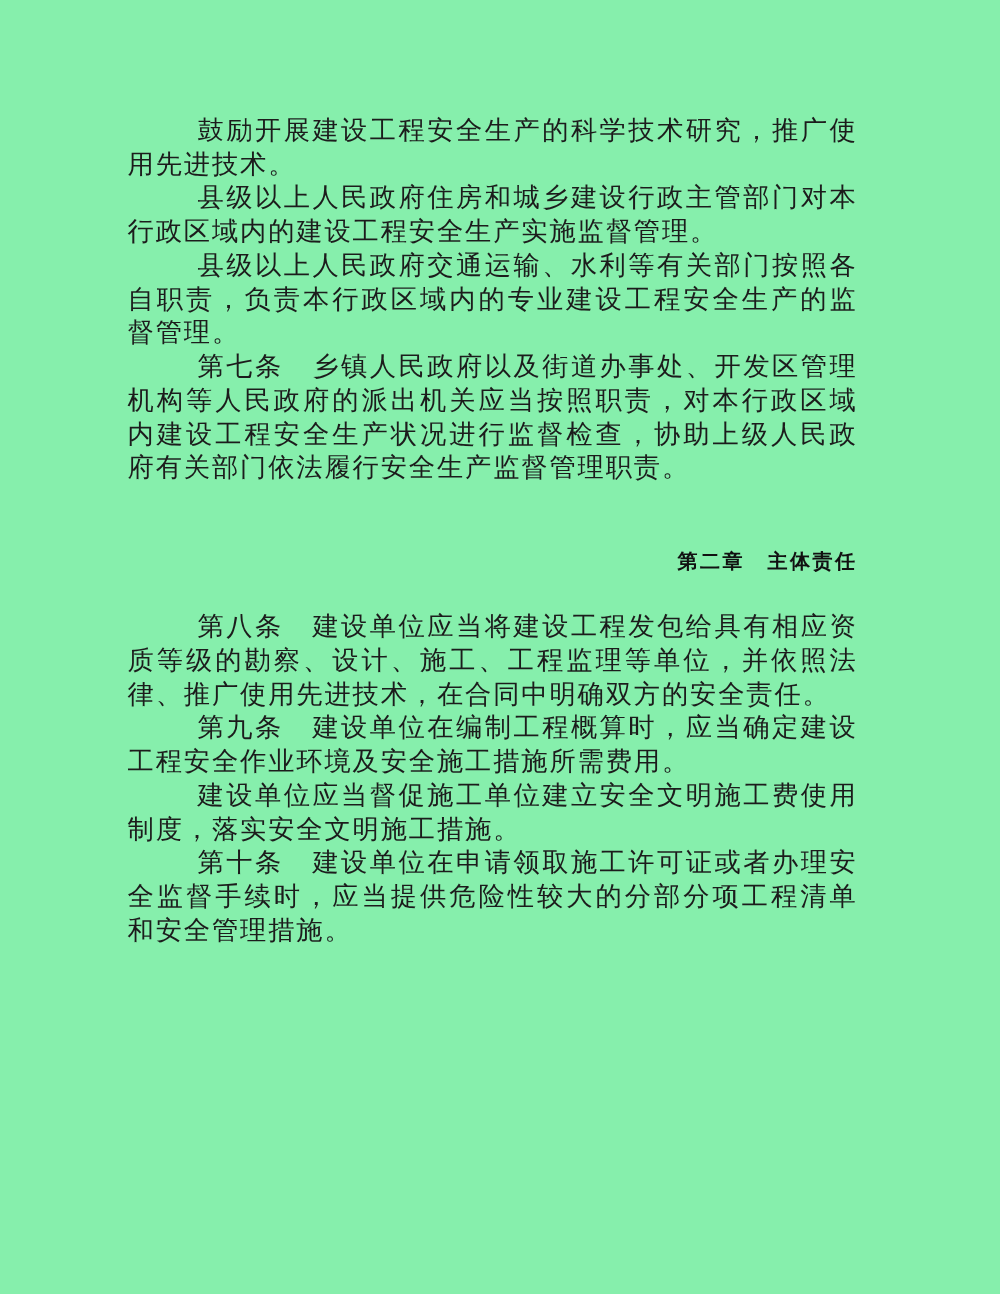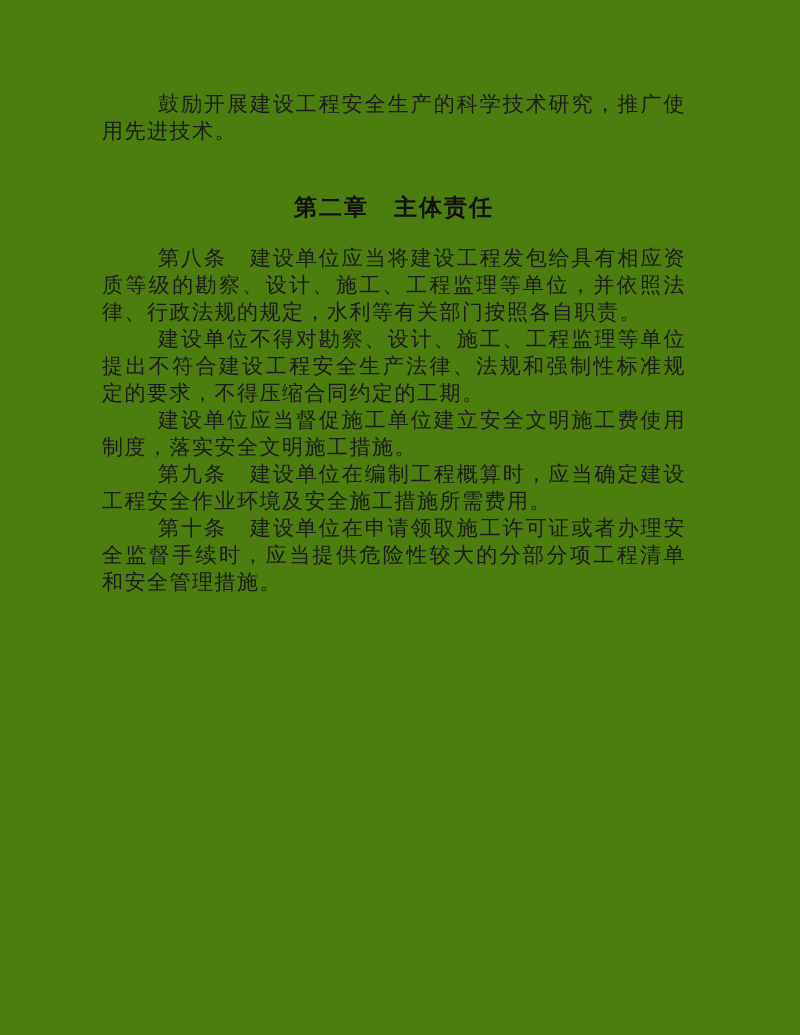--- a/index.html
+++ b/index.html
@@ -4,70 +4,72 @@
 <style>
   html, body {
     margin: 0;
     padding: 0;
     background: #ffffff;
   }
   .page {
     position: relative;
     width: 800px;
     height: 1035px;
-    background: #4d7c0f;
+    background: #86efac;
     overflow: hidden;
   }
   .content {
     position: absolute;
     left: 102px;
     top: 91px;
     width: 584px;
     color: #1c1c1c;
     font-family: "Liberation Serif", "DejaVu Serif", serif;
     font-size: 21px;
     line-height: 27px;
     letter-spacing: 1.5px;
     text-align: justify;
   }
   .body-para {
     margin: 0;
     text-indent: 56px;
   }
   .chapter-heading {
     margin: 47px 0 23px 0;
-    font-family: Liberation Sans, sans-serif;
+    font-family: Liberation Mono, monospace;
     font-weight: bold;
-    font-size: 23px;
+    font-size: 16px;
     line-height: 30px;
     letter-spacing: 2px;
-    text-align: center;
+    text-align: right;
     text-indent: 0;
     color: #111111;
   }
 </style>
 </head>
 <body>
 
 <div class="page">
   <div class="content">
 
     <p class="body-para">鼓励开展建设工程安全生产的科学技术研究，推广使用先进技术。</p>
 
 
+    <p class="body-para">县级以上人民政府住房和城乡建设行政主管部门对本行政区域内的建设工程安全生产实施监督管理。</p>
 
+    <p class="body-para">县级以上人民政府交通运输、水利等有关部门按照各自职责，负责本行政区域内的专业建设工程安全生产的监督管理。</p>
 
+    <p class="body-para">第七条　乡镇人民政府以及街道办事处、开发区管理机构等人民政府的派出机关应当按照职责，对本行政区域内建设工程安全生产状况进行监督检查，协助上级人民政府有关部门依法履行安全生产监督管理职责。</p>
 
     <h2 class="chapter-heading">第二章　主体责任</h2>
 
-    <p class="body-para">第八条　建设单位应当将建设工程发包给具有相应资质等级的勘察、设计、施工、工程监理等单位，并依照法律、行政法规的规定，水利等有关部门按照各自职责。</p>
+    <p class="body-para">第八条　建设单位应当将建设工程发包给具有相应资质等级的勘察、设计、施工、工程监理等单位，并依照法律、推广使用先进技术，在合同中明确双方的安全责任。</p>
 
-    <p class="body-para">建设单位不得对勘察、设计、施工、工程监理等单位提出不符合建设工程安全生产法律、法规和强制性标准规定的要求，不得压缩合同约定的工期。</p>
+
+    <p class="body-para">第九条　建设单位在编制工程概算时，应当确定建设工程安全作业环境及安全施工措施所需费用。</p>
 
     <p class="body-para">建设单位应当督促施工单位建立安全文明施工费使用制度，落实安全文明施工措施。</p>
-
-    <p class="body-para">第九条　建设单位在编制工程概算时，应当确定建设工程安全作业环境及安全施工措施所需费用。</p>
 
     <p class="body-para">第十条　建设单位在申请领取施工许可证或者办理安全监督手续时，应当提供危险性较大的分部分项工程清单和安全管理措施。</p>
 
 
   </div>
 </div>
 
 </body></html>

